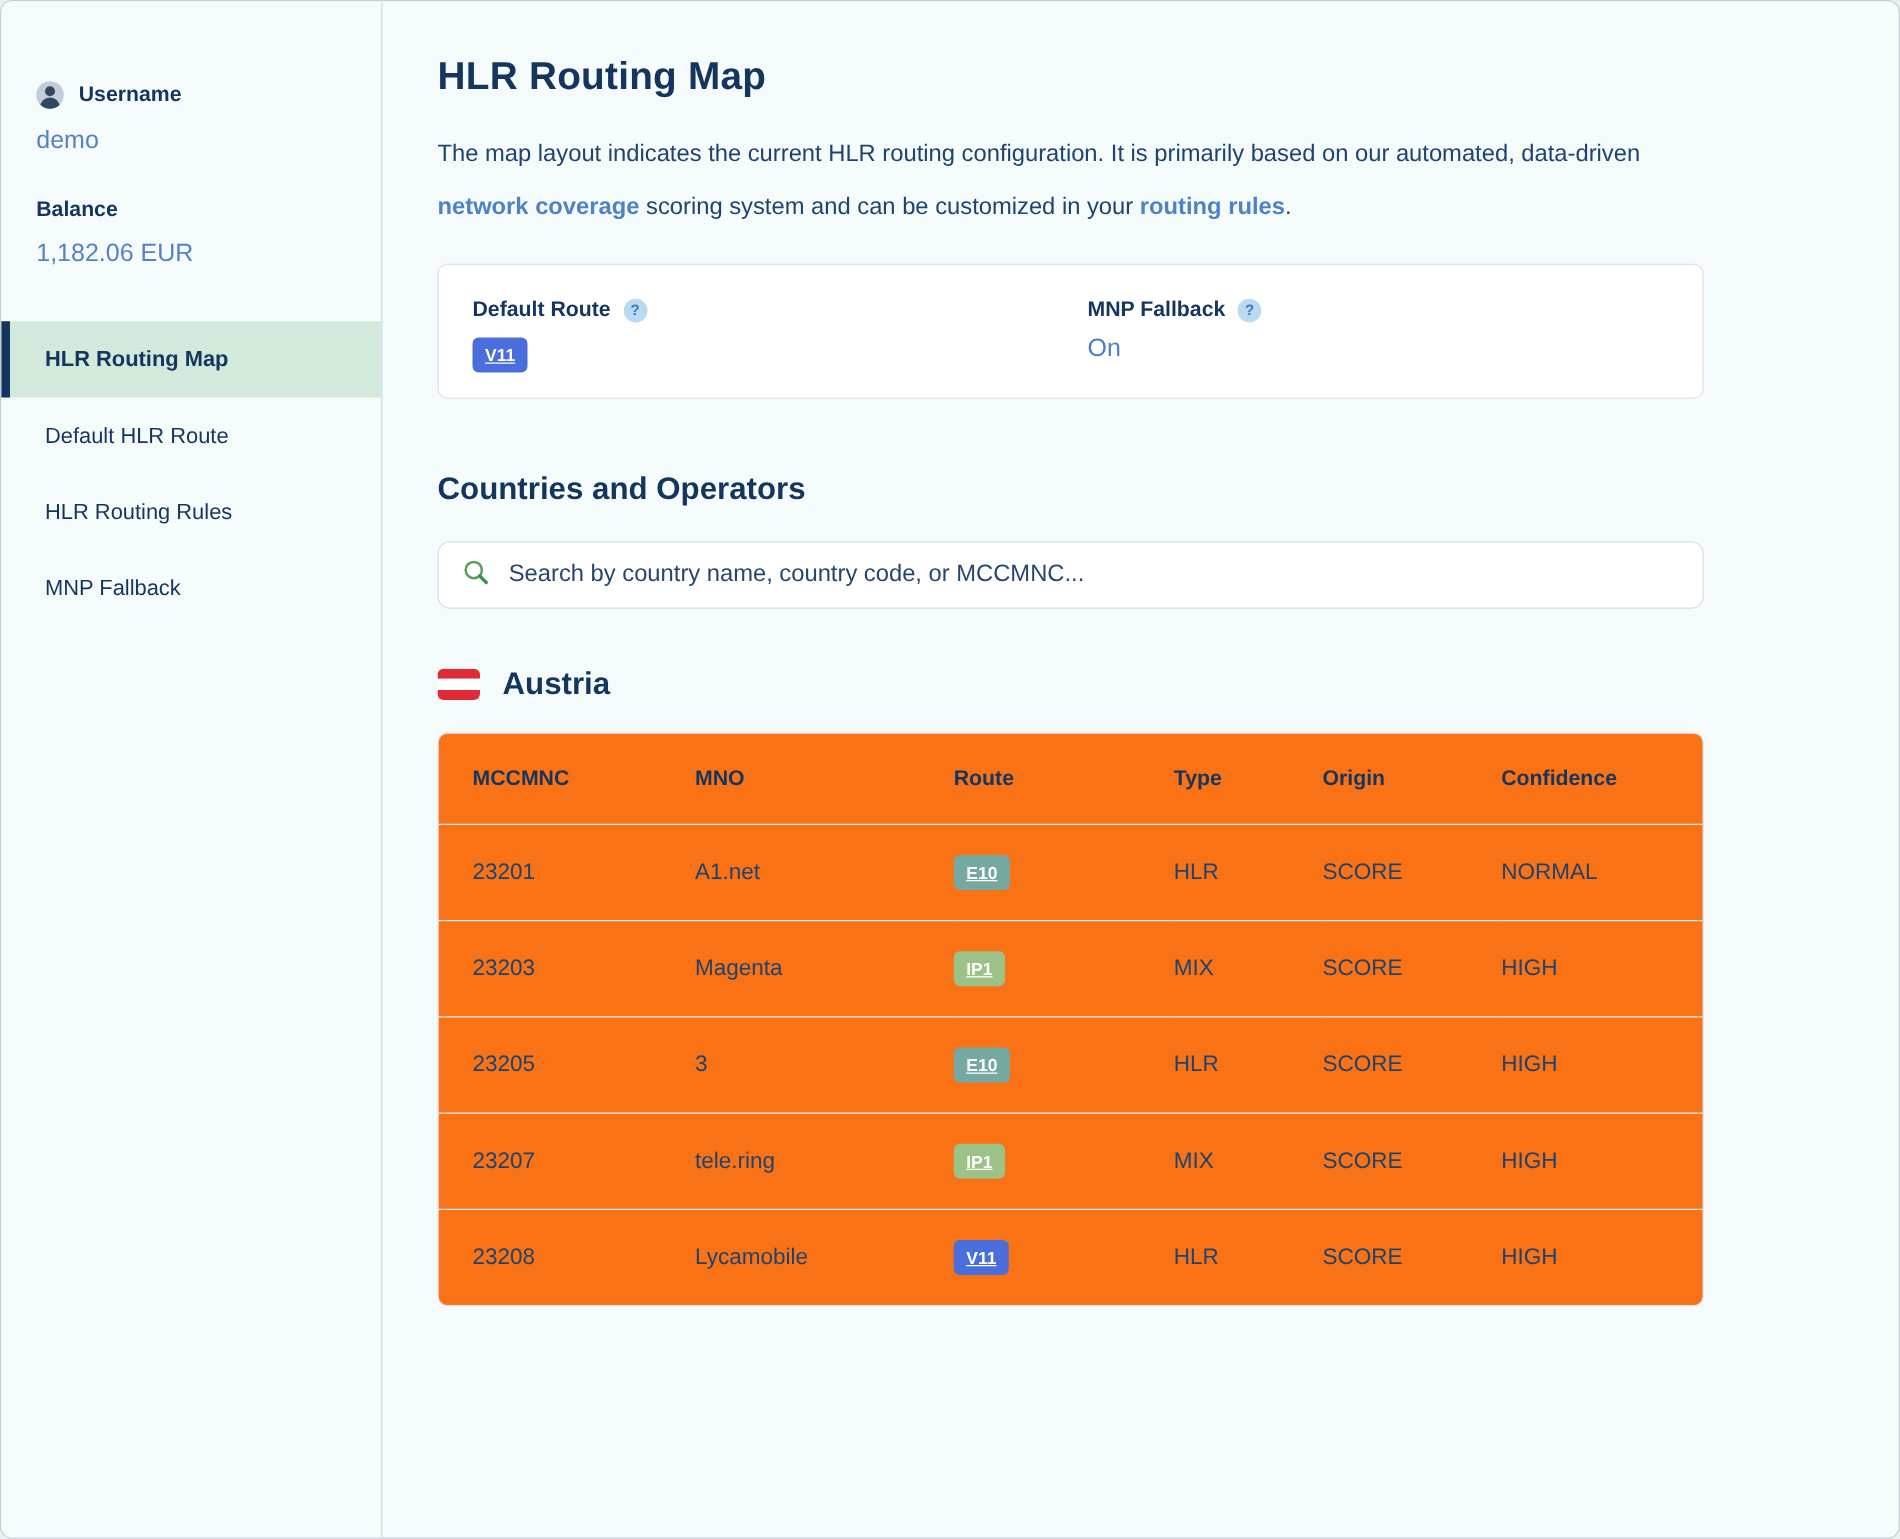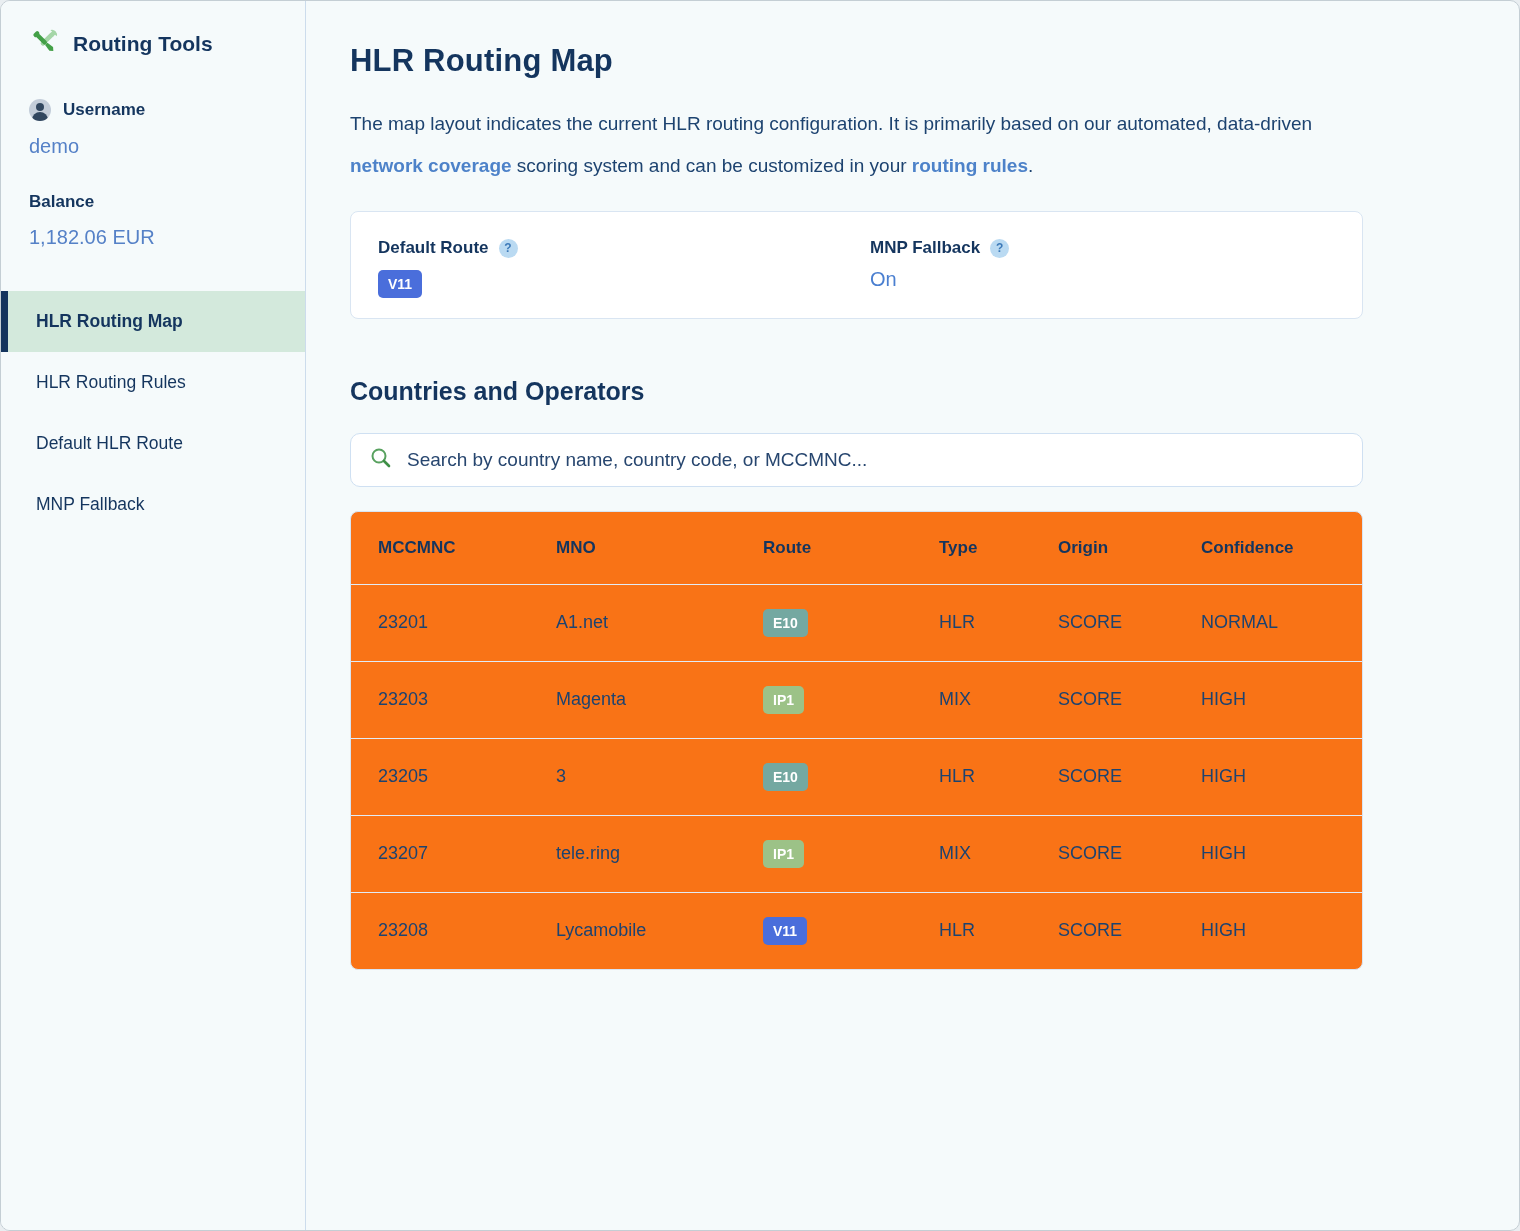--- a/index.html
+++ b/index.html
@@ -31,21 +31,21 @@
   .content { width:1013px; }
   h1.page-title { font-size:31px; font-weight:bold; color:#14355e; letter-spacing:0.2px; }
   .desc { margin-top:24px; font-size:19px; line-height:42px; color:#1d4370; width:1015px; }
   .desc a { color:#4d82c9; font-weight:bold; text-decoration:none; cursor:pointer; }
   
   .card { margin-top:24px; width:1013px; height:108px; background:#ffffff; border:1px solid #d9e5f2; border-radius:8px; display:flex; padding:26px 0 0 27px; }
   .card-col { width:505px; }
   .card-label-row { display:flex; align-items:center; gap:10px; }
   .card-label { font-size:17px; font-weight:bold; color:#14355e; }
   .help { width:19px; height:19px; border-radius:50%; background:#badaf2; color:#3c79b8; font-size:12px; font-weight:bold; display:flex; align-items:center; justify-content:center; cursor:pointer; }
-  .badge { display:inline-block; color:#ffffff; font-size:14px; font-weight:bold; padding:6px 10px; border-radius:5px; }
+  .badge { display:inline-block; color:#ffffff; font-size:14px; font-weight:bold; padding:6px 10px; border-radius:5px;text-decoration:underline; }
   .card-badge { margin-top:12px; }
   .on-value { margin-top:10px; font-size:20px; color:#4a7fd0; }
   
   .section-title { margin-top:58px; font-size:25px; font-weight:bold; color:#14355e; }
   
   .tabs { margin-top:24px; width:1013px; display:flex; align-items:flex-end; border-bottom:1px solid #dbe7f4; }
   .tab { display:flex; align-items:center; justify-content:center; gap:12px; border-radius:8px 8px 0 0; cursor:pointer; font-size:20px; color:#14355e; }
   .tab.active { width:130px; height:62px; background:#d9eafa; border:1px solid #cfe2f5; border-bottom:4px solid #14355e; margin-bottom:-1px; }
   .tab.inactive { width:128px; height:55px; background:#ffffff; border:1px solid #dbe7f4; border-bottom:none; margin-left:12px; }
   
@@ -73,50 +73,34 @@
   td { font-size:18px; color:#1d4370; height:77px; vertical-align:middle; border-top:1px solid #e2ebf5;margin-top:24px; }
   th:first-child, td:first-child { padding-left:27px; }
 </style>
 </head>
 <body>
 
 <div class="page">
 
   <aside class="sidebar">
     <div class="sidebar-inner">
-      <div class="brand">
-        <span>
-          <svg width="30" height="30" viewBox="0 0 30 30">
-            <g transform="rotate(45 15 15)">
-              <rect x="13" y="2" width="4.6" height="17" rx="2.2" fill="#a5d6a7"></rect>
-              <path d="M11 2 a5 5 0 0 1 9 0 l-2.4 0 0 3 -4.2 0 0 -3 z" fill="#a5d6a7"></path>
-            </g>
-            <g transform="rotate(-45 15 15)">
-              <rect x="13" y="4" width="4.4" height="14" rx="2" fill="#43a047"></rect>
-              <path d="M13.6 18 h3.2 l1 7 -2.6 3 -2.6 -3 z" fill="#43a047"></path>
-              <rect x="12" y="2" width="6.4" height="4" rx="1.6" fill="#43a047"></rect>
-            </g>
-          </svg>
-        </span>
-        <span class="brand-title">Routing Tools</span>
-      </div>
 
       <div class="user-row">
         <span class="avatar"></span>
         <span class="user-label">Username</span>
       </div>
       <div class="user-value">demo</div>
 
       <div class="balance-label">Balance</div>
       <div class="balance-value">1,182.06 EUR</div>
 
       <nav class="nav">
         <div class="nav-item active">HLR Routing Map</div>
+        <div class="nav-item">Default HLR Route</div>
         <div class="nav-item">HLR Routing Rules</div>
-        <div class="nav-item">Default HLR Route</div>
         <div class="nav-item">MNP Fallback</div>
       </nav>
     </div>
   </aside>
 
   <main class="main">
     <div class="content">
       <h1 class="page-title">HLR Routing Map</h1>
 
       <p class="desc"><span>The map layout indicates the current HLR routing configuration. It is primarily based on our automated, data-driven </span><a>network coverage</a><span> scoring system and can be customized in your </span><a>routing rules</a><span>.</span></p>
@@ -144,20 +128,28 @@
       <div class="search">
         <span>
           <svg width="24" height="24" viewBox="0 0 24 24" fill="none">
             <circle cx="10" cy="10" r="6.5" stroke="#58a15f" stroke-width="2"></circle>
             <line x1="15" y1="15" x2="20" y2="20" stroke="#3e8f46" stroke-width="2.6" stroke-linecap="round"></line>
           </svg>
         </span>
         <input type="text" placeholder="Search by country name, country code, or MCCMNC..." style="">
       </div>
 
+      <div class="country-row">
+        <span class="flag-at">
+            <span class="r"></span>
+            <span class="w"></span>
+            <span class="r"></span>
+          </span>
+        <span class="country-name">Austria</span>
+      </div>
 
       <div class="table-wrap">
         <table>
           <colgroup>
               <col class="c1">
               <col class="c2">
               <col class="c3">
               <col class="c4">
               <col class="c5">
               <col class="c6">

